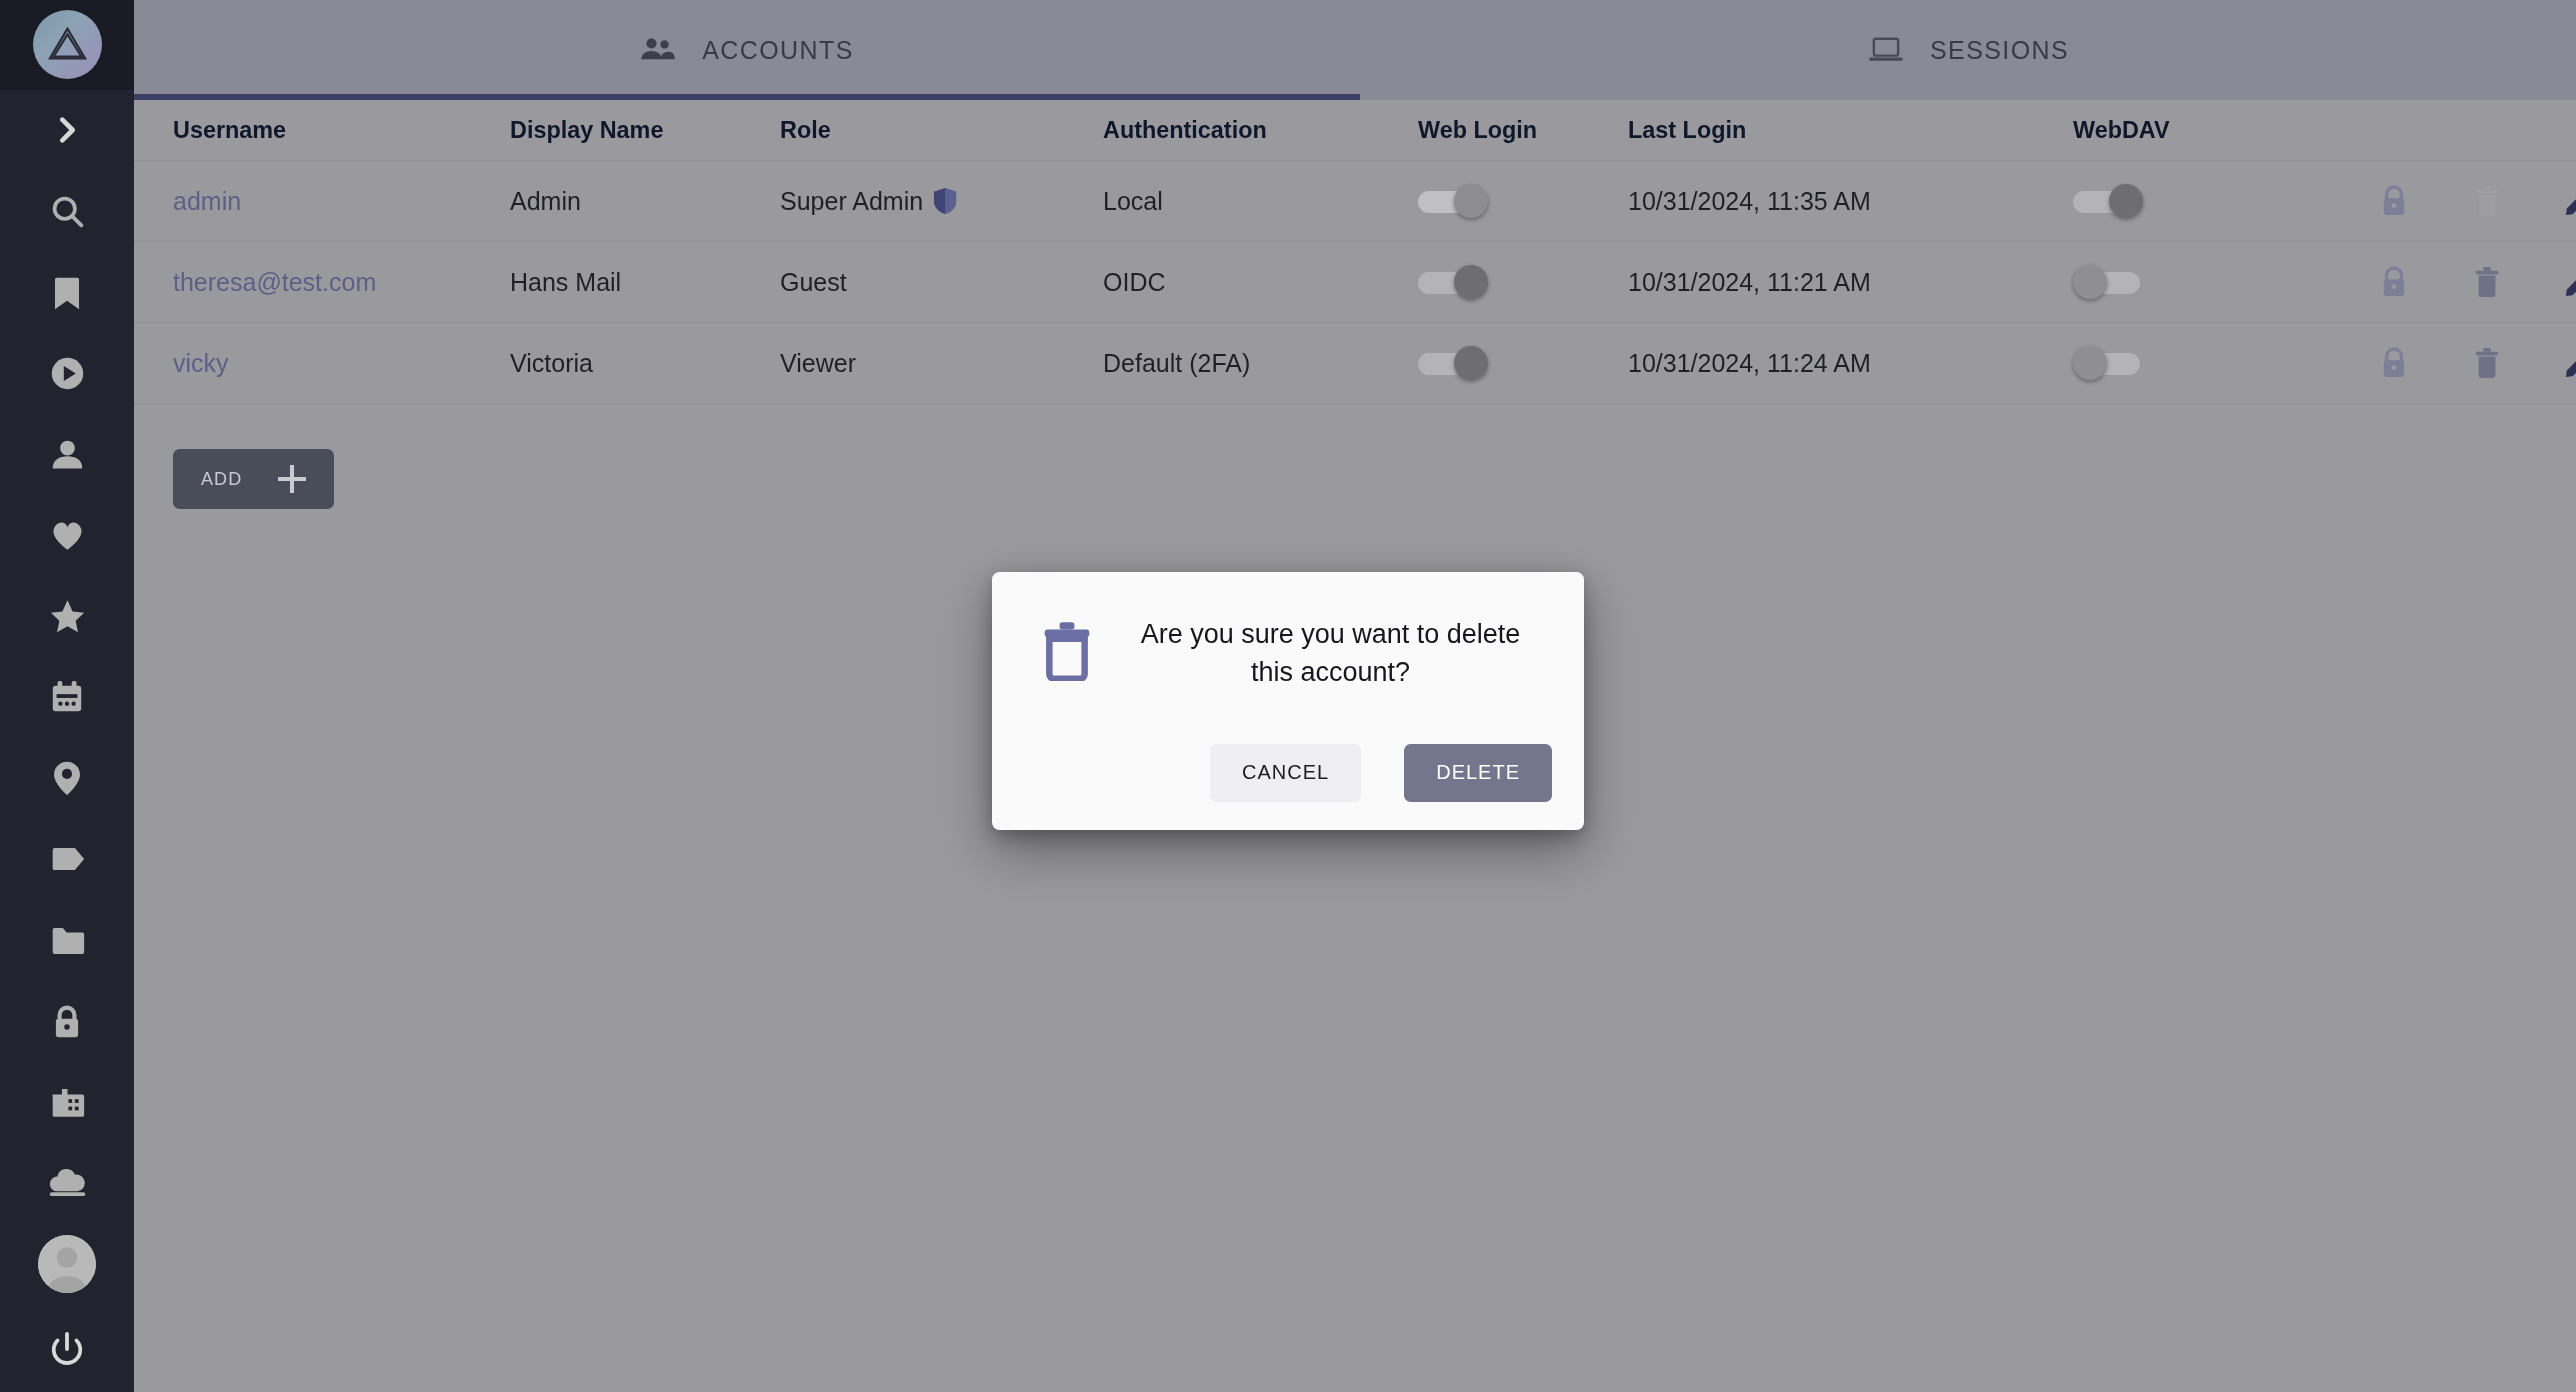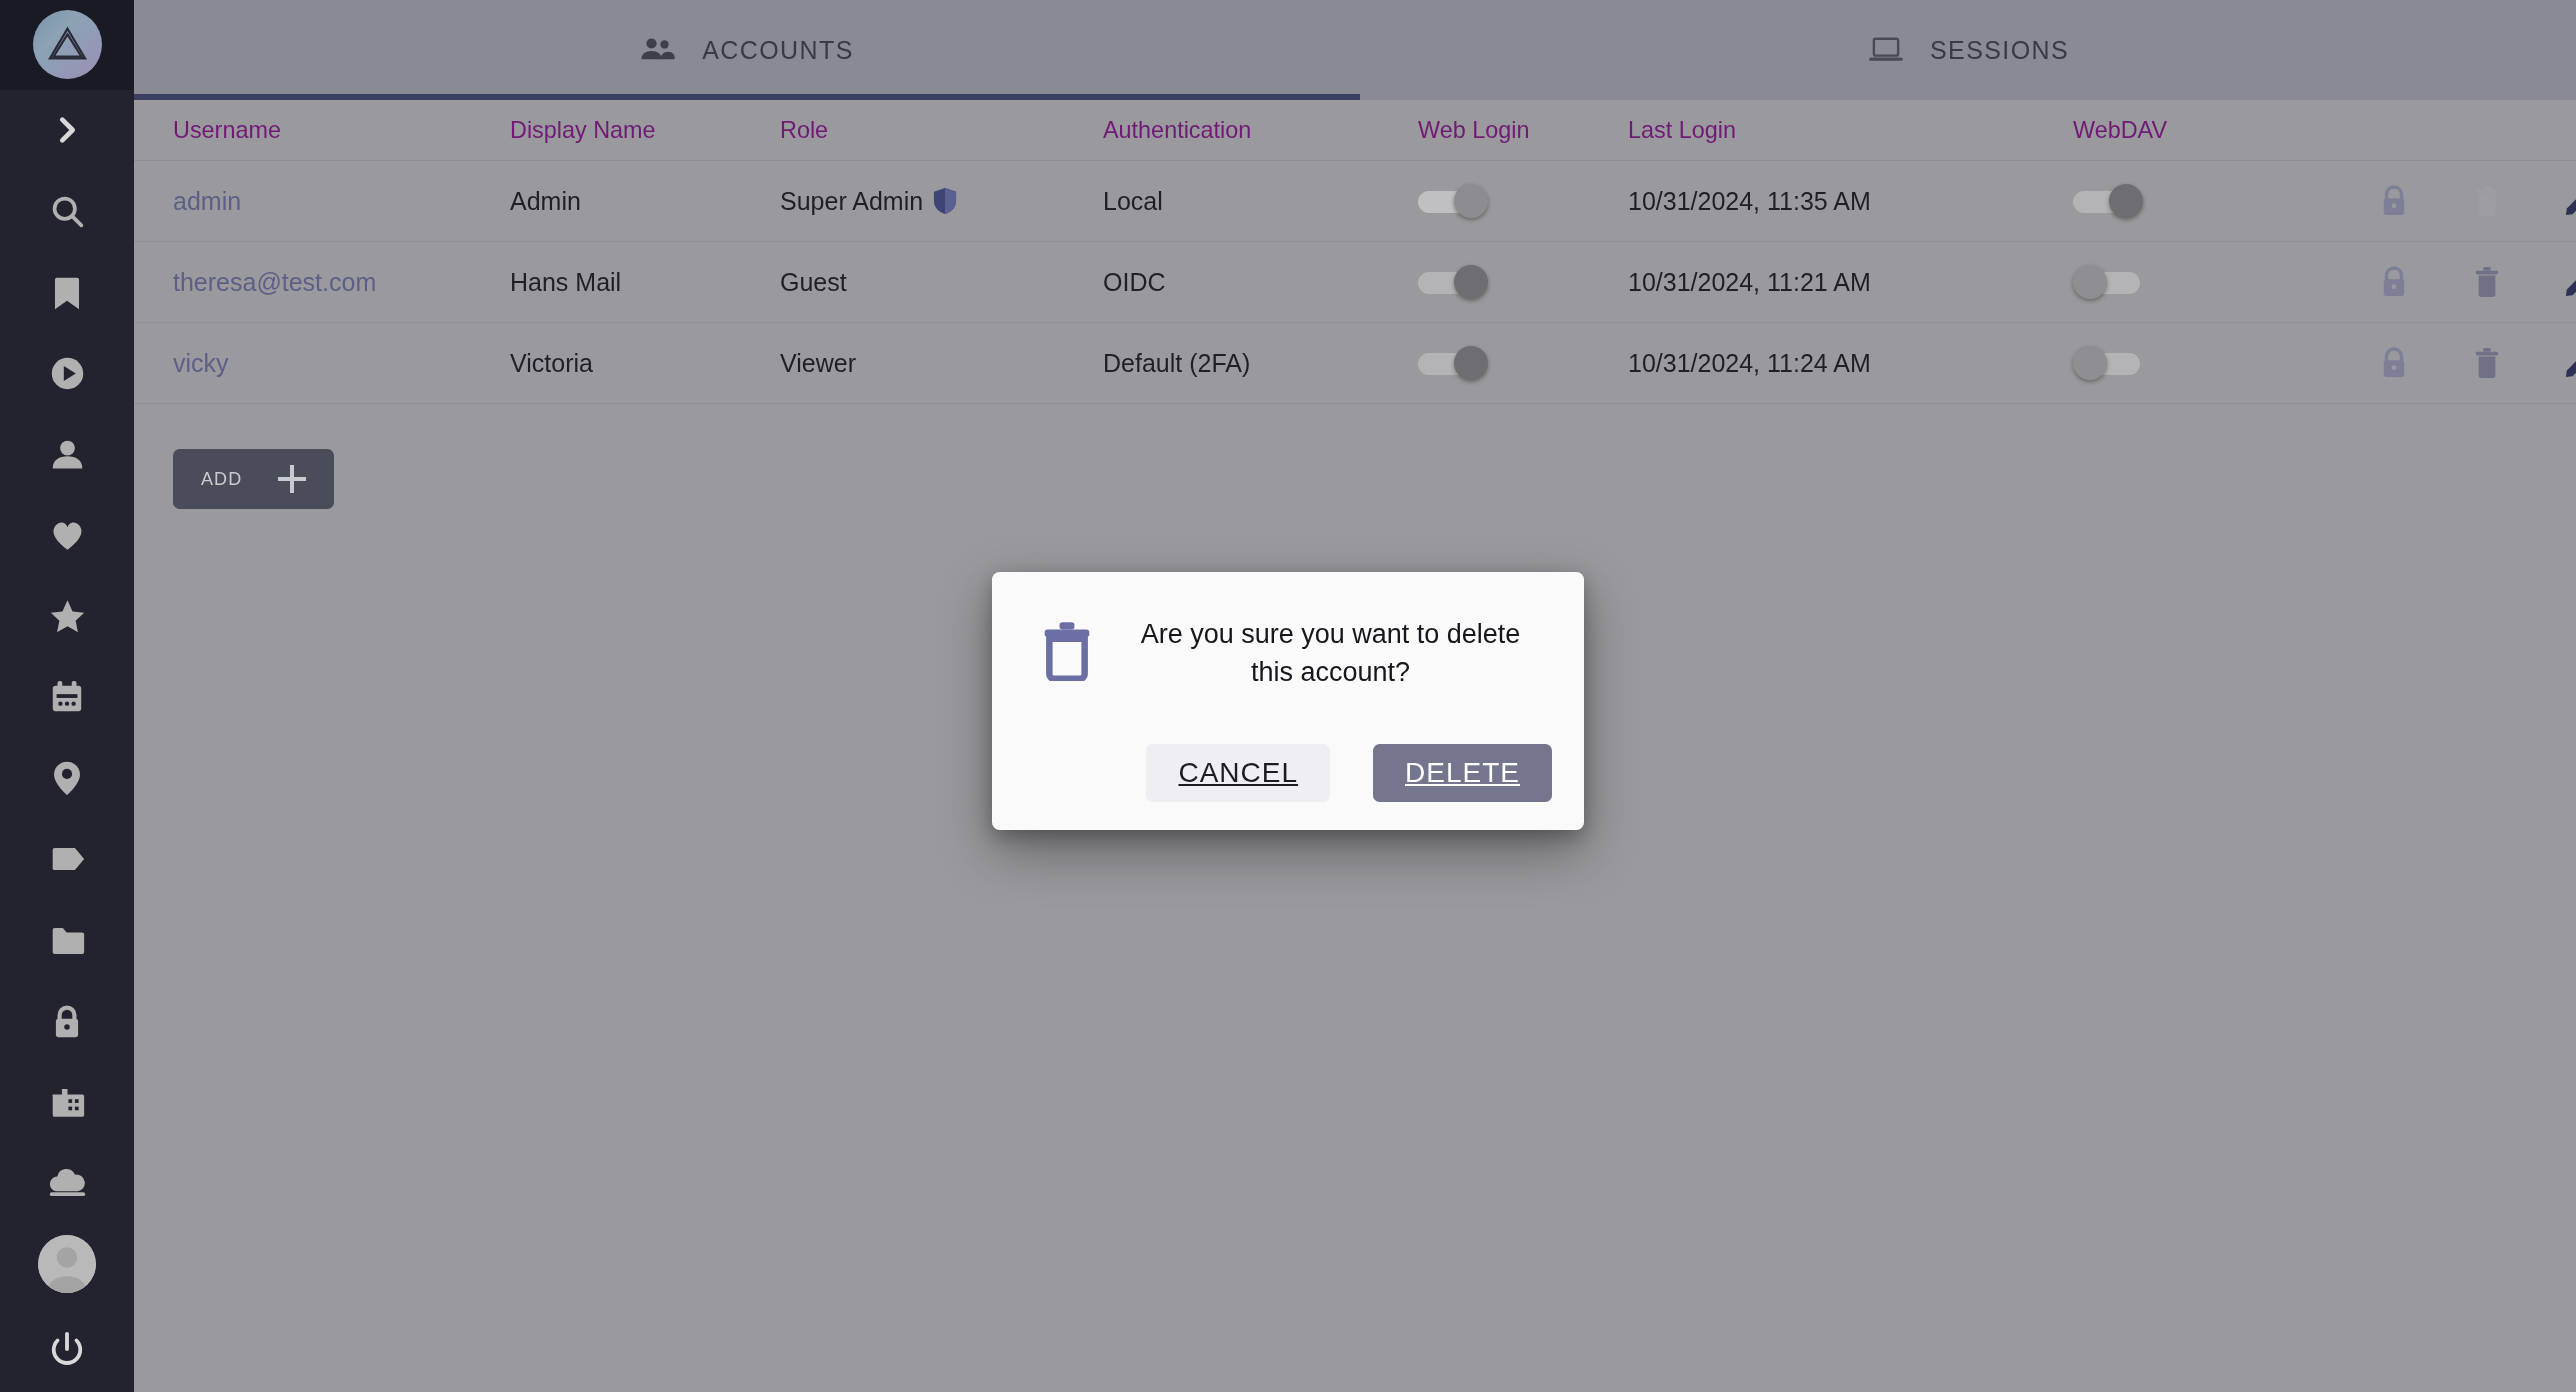--- a/index.html
+++ b/index.html
@@ -75,21 +75,21 @@
 
   
   .table { width: 100%; }
   .thead {
     display: flex; align-items: center;
     height: 61px;
     padding: 0 0 0 39px;
     border-bottom: 1.9px solid #8e8e93;
   }
   .thead .th {
-    font-size: 23.4px; color: #701a75; font-weight: 400;
+    font-size: 23.4px; color: #0f172a; font-weight: 700;
   }
   .trow {
     display: flex; align-items: center;
     height: 81px;
     padding: 0 0 0 39px;
     border-bottom: 1.9px solid #8e8e93;
   }
   .c-user     { width: 337px; }
   .c-display  { width: 270px; }
   .c-role     { width: 323px; }
@@ -169,23 +169,22 @@
     max-width: 403px;
     text-align: center;
   }
   .modal-actions {
     display: flex; justify-content: flex-end; gap: 28px;
     margin-top: 52px;
   }
   .btn {
     border: none; border-radius: 6.6px;
     height: 58px; padding: 0 32px;
-    font-size: 28px; letter-spacing: 1px; cursor: pointer;
+    font-size: 20px; letter-spacing: 1px; cursor: pointer;
     font-family: "Liberation Sans", sans-serif;
-    text-decoration: underline;
   }
   .btn-cancel { background: #eeeef3; color: #1c1c22; }
   .btn-delete { background: #73768c; color: #ffffff; margin-left: 15px; }
 </style>
 </head>
 <body>
 
 <div id="app">
 
   <div class="sidebar">

